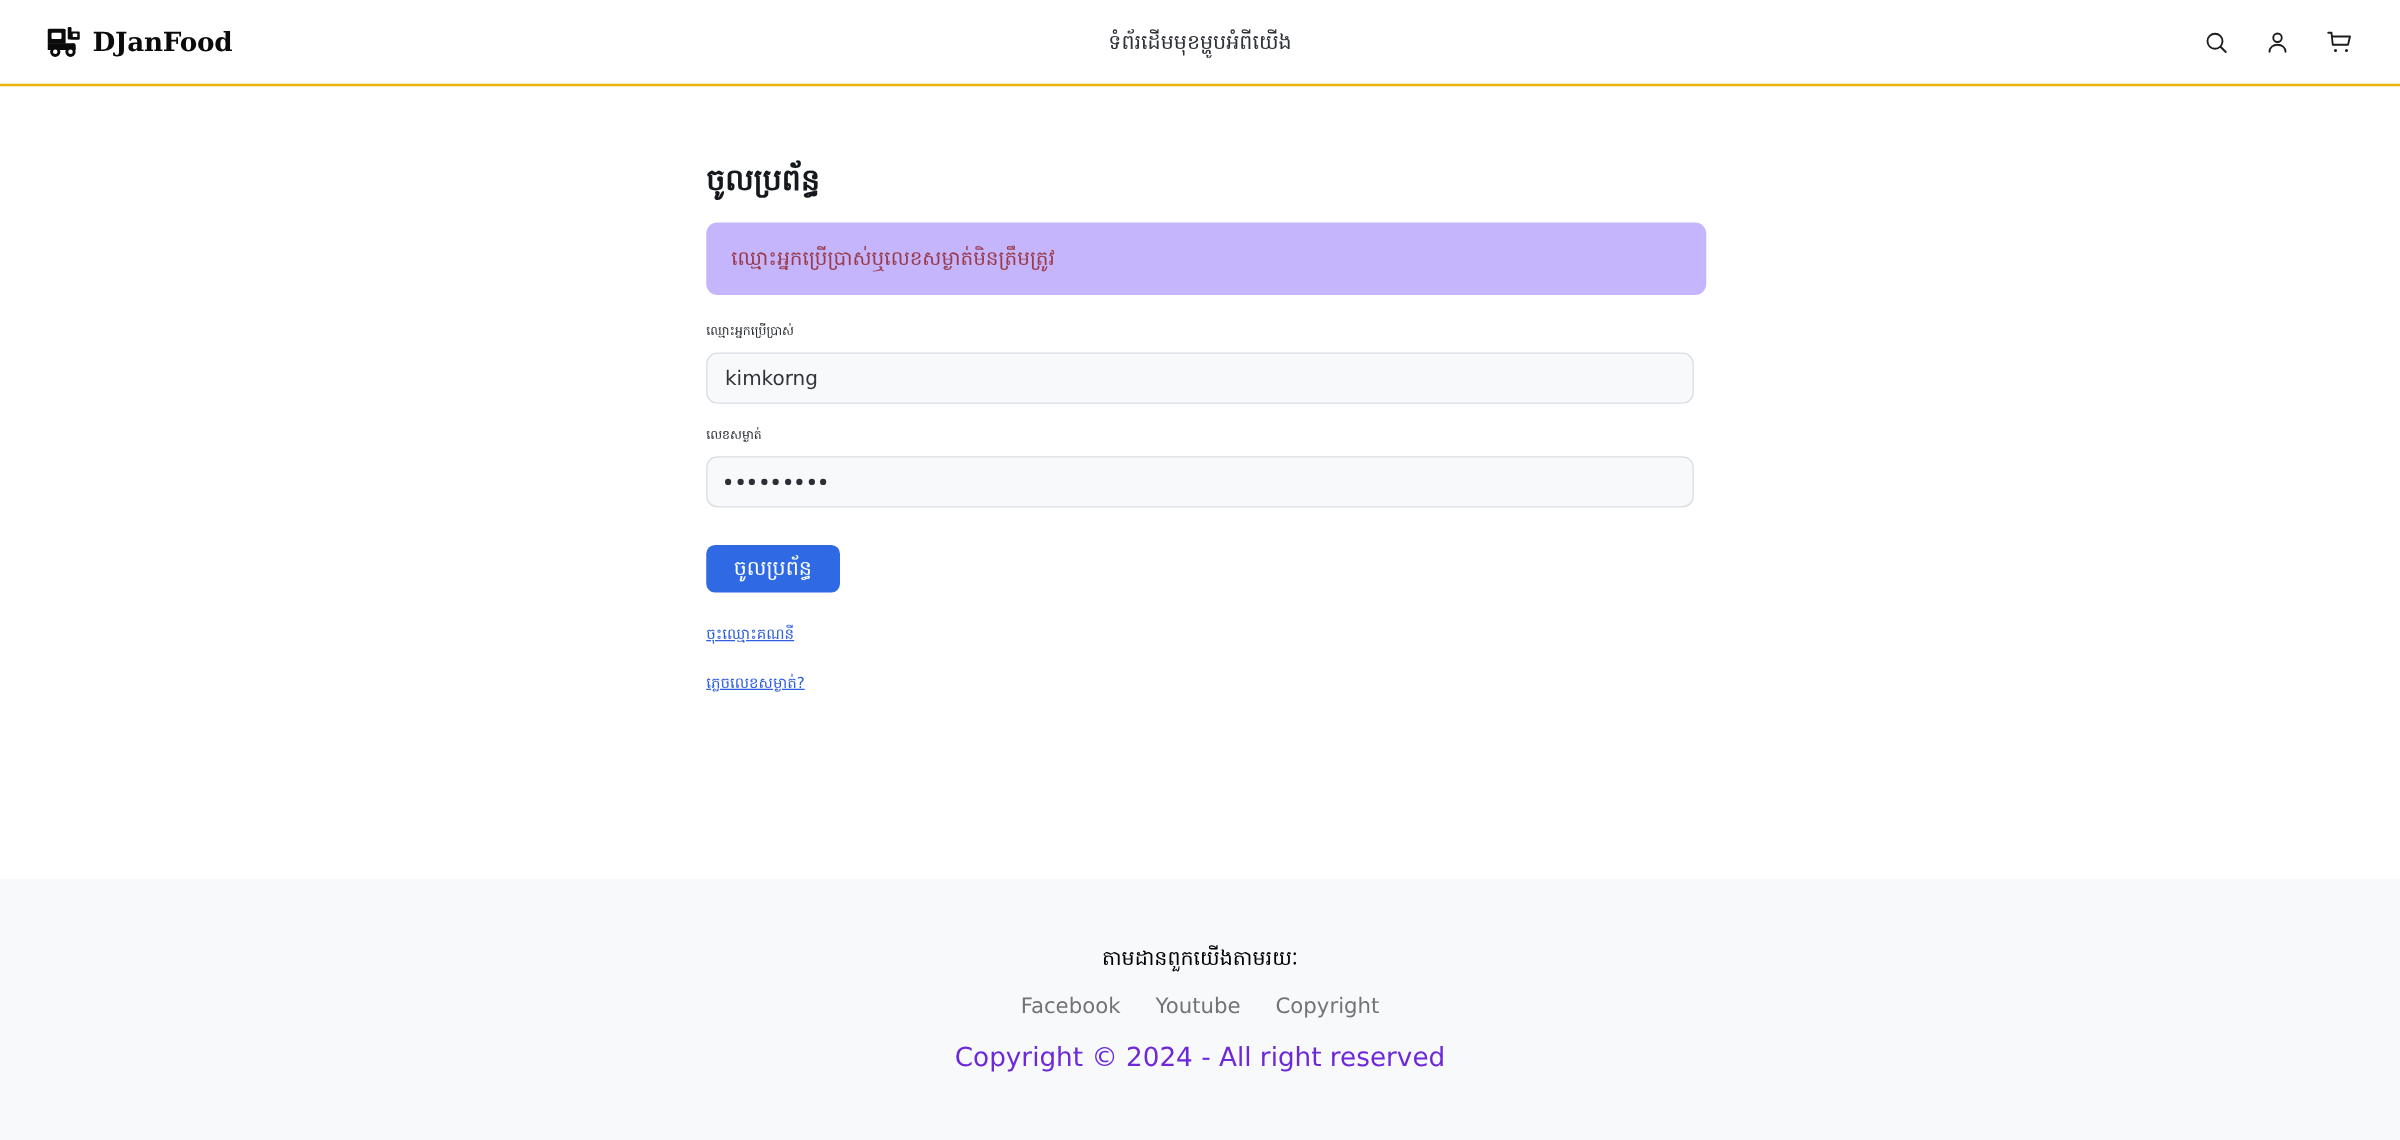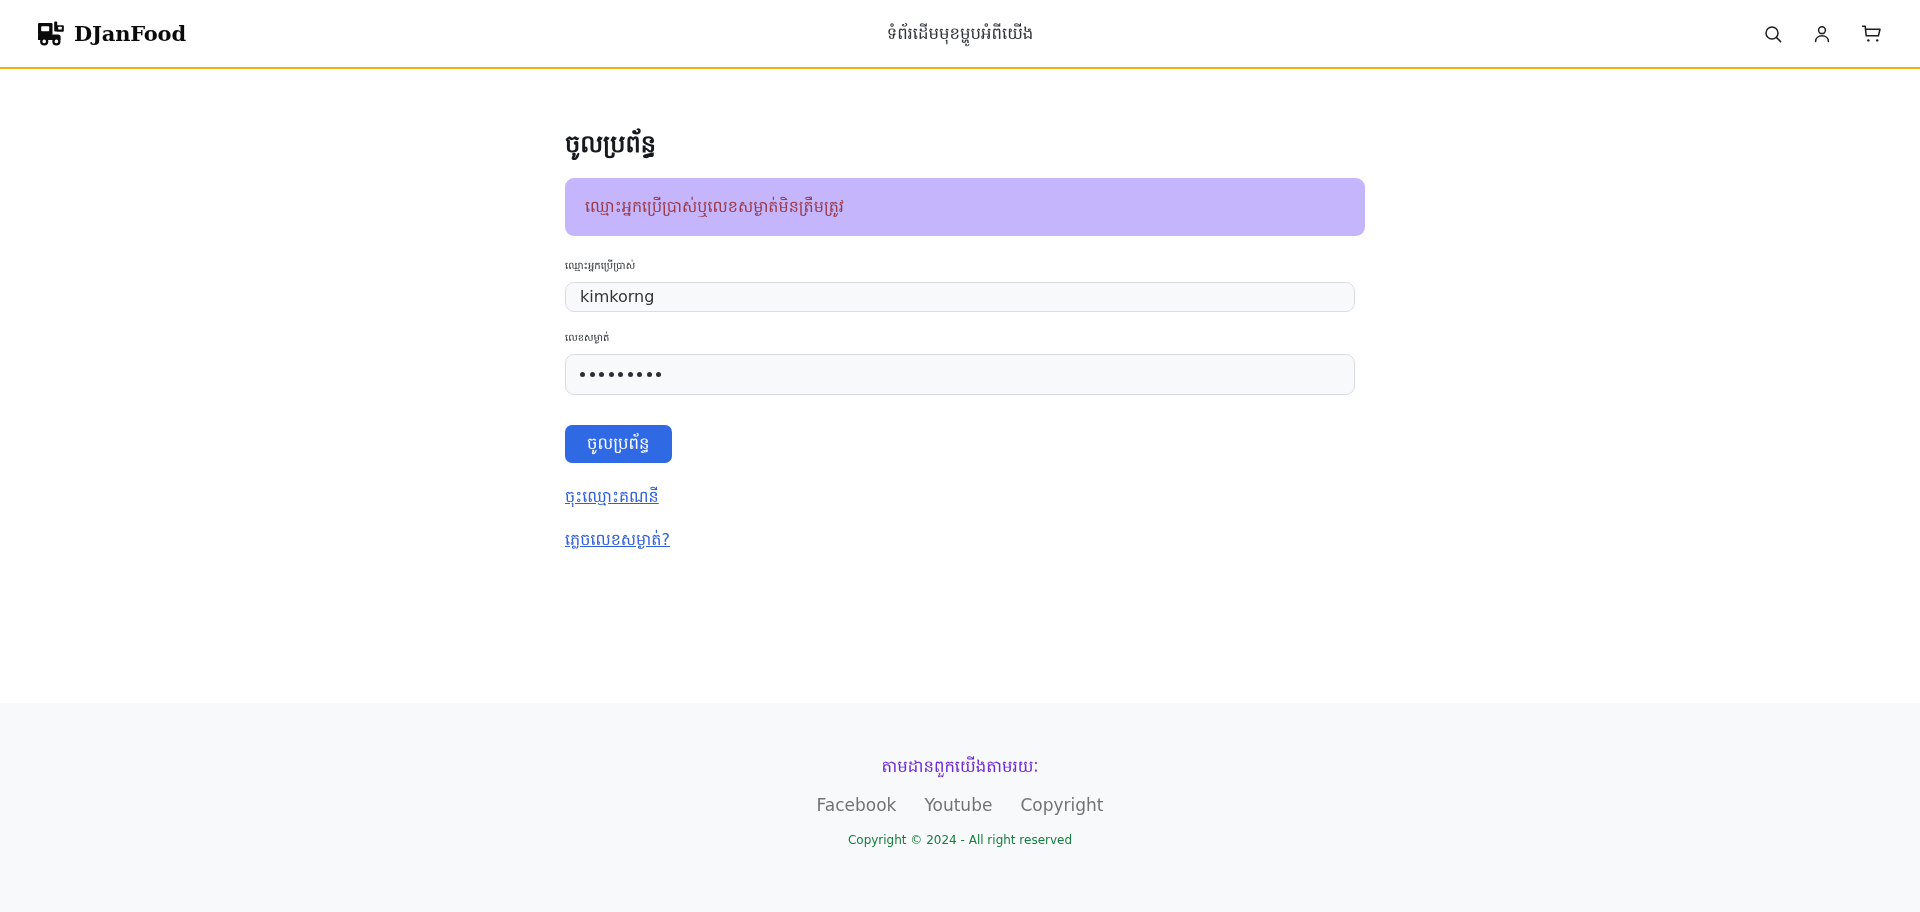--- a/index.html
+++ b/index.html
@@ -129,21 +129,21 @@
   .field-label {
     display: block;
     font-size: 10px;
     color: #2a2d31;
     margin-bottom: 9px;
     line-height: 1.5;
   }
   .text-input {
     display: block;
     width: 790px;
-    height: 30px;
+    height: 41px;
     background: #f8f9fb;
     border: 1px solid #d9dde3;
     border-radius: 9px;
     padding: 0 14px;
     font-size: 16px;
     font-family: "DejaVu Sans", "Liberation Sans", sans-serif;
     color: #31353a;
     outline: none;
   }
   .text-input::placeholder { color: #9aa0a8; }
@@ -184,59 +184,59 @@
     padding: 8px 22px;
     height: 38px;
     cursor: pointer;
     line-height: 1.2;
   }
 
   .form-links { margin-top: 22px; }
   .form-link {
     display: inline-block;
     color: #2f5fe0;
-    font-size: 16px;
+    font-size: 12px;
     line-height: 1.5;
     margin-bottom: 19px;
   }
   .form-link.second { margin-bottom: 0; }
   .link-row { display: block; }
 
   
   .footer {
     height: 209px;
     min-height: 209px;
     background: #f8f9fb;
     display: flex;
     flex-direction: column;
     align-items: center;
     justify-content: flex-start;
     padding-top: 52px;
   }
   .footer-heading {
     font-size: 16.5px;
-    color: #6d28d9;
+    color: #000000;
     line-height: 1.5;
     margin: 0 0 14px 0;
   }
   .social-row {
     display: flex;
     align-items: center;
     gap: 28px;
     margin-bottom: 14px;
   }
   .social-link {
     color: #737373;
     font-size: 17px;
     text-decoration: none;
     line-height: 1.4;
   }
   .copyright {
-    font-size: 12px;
-    color: #15803d;
+    font-size: 21px;
+    color: #6d28d9;
     line-height: 1.4;
     margin: 0;
   }
 </style>
 </head>
 <body>
 
 <div class="page">
 
   <header class="header">

